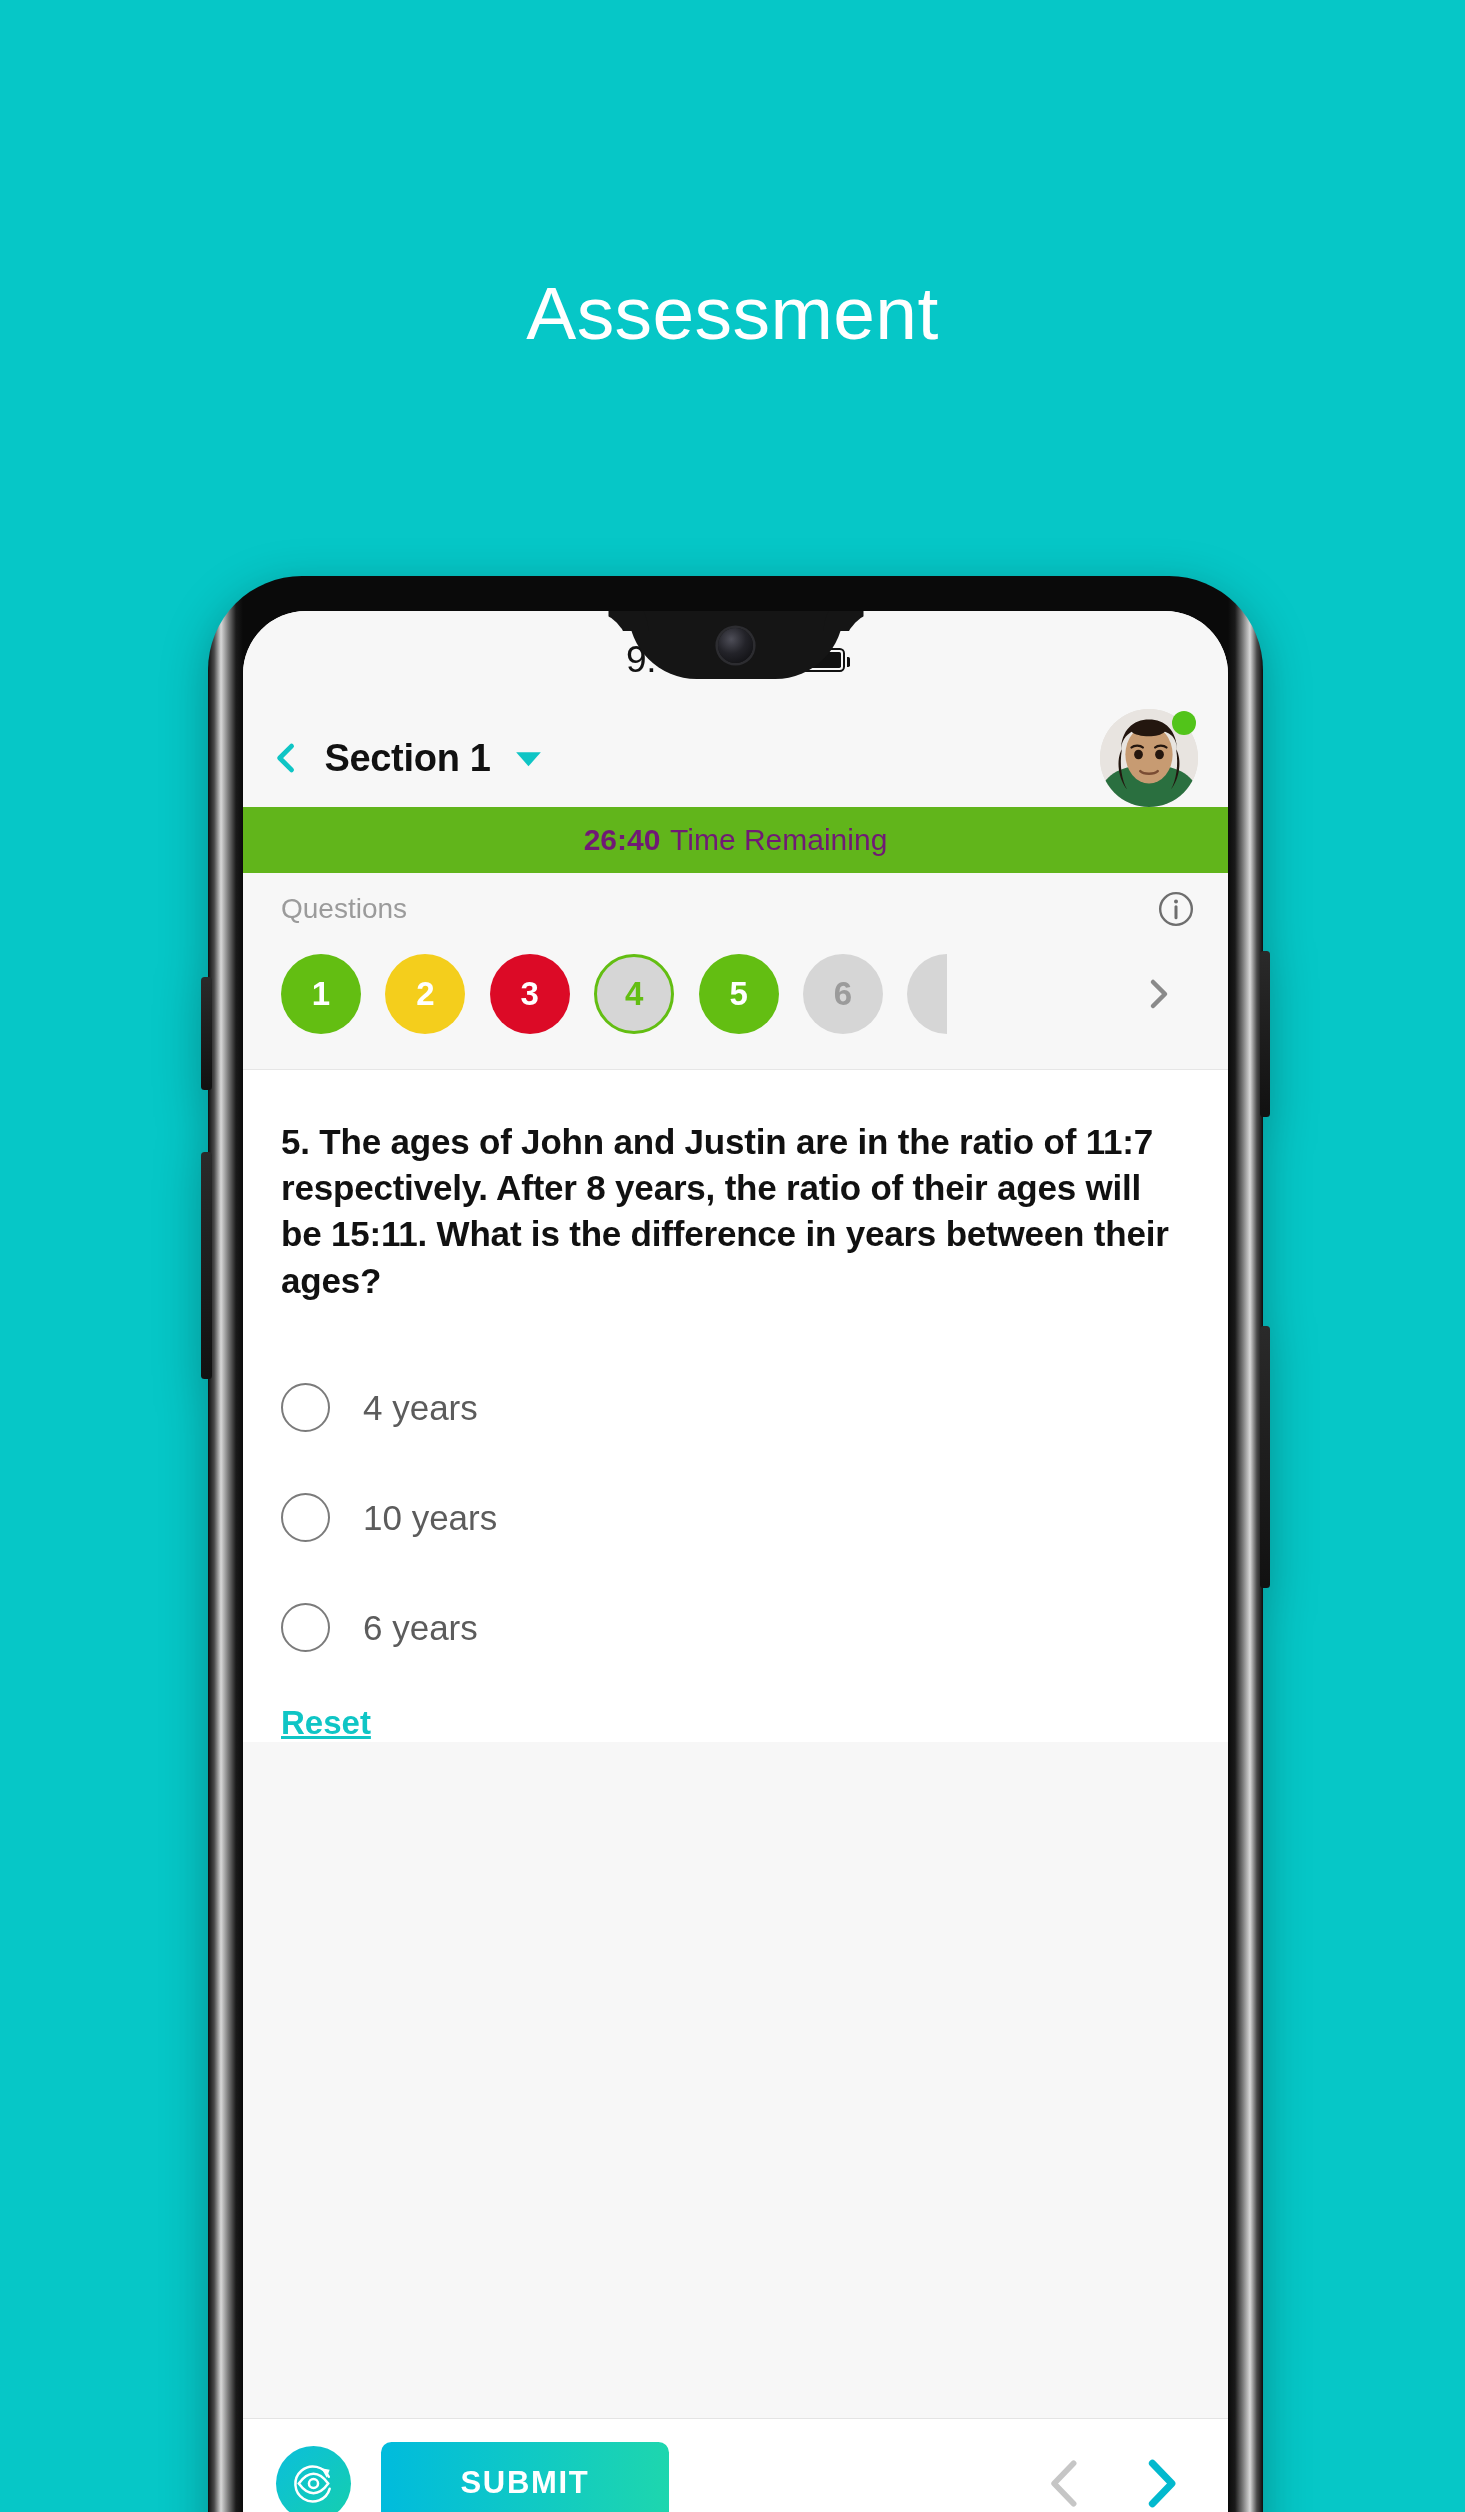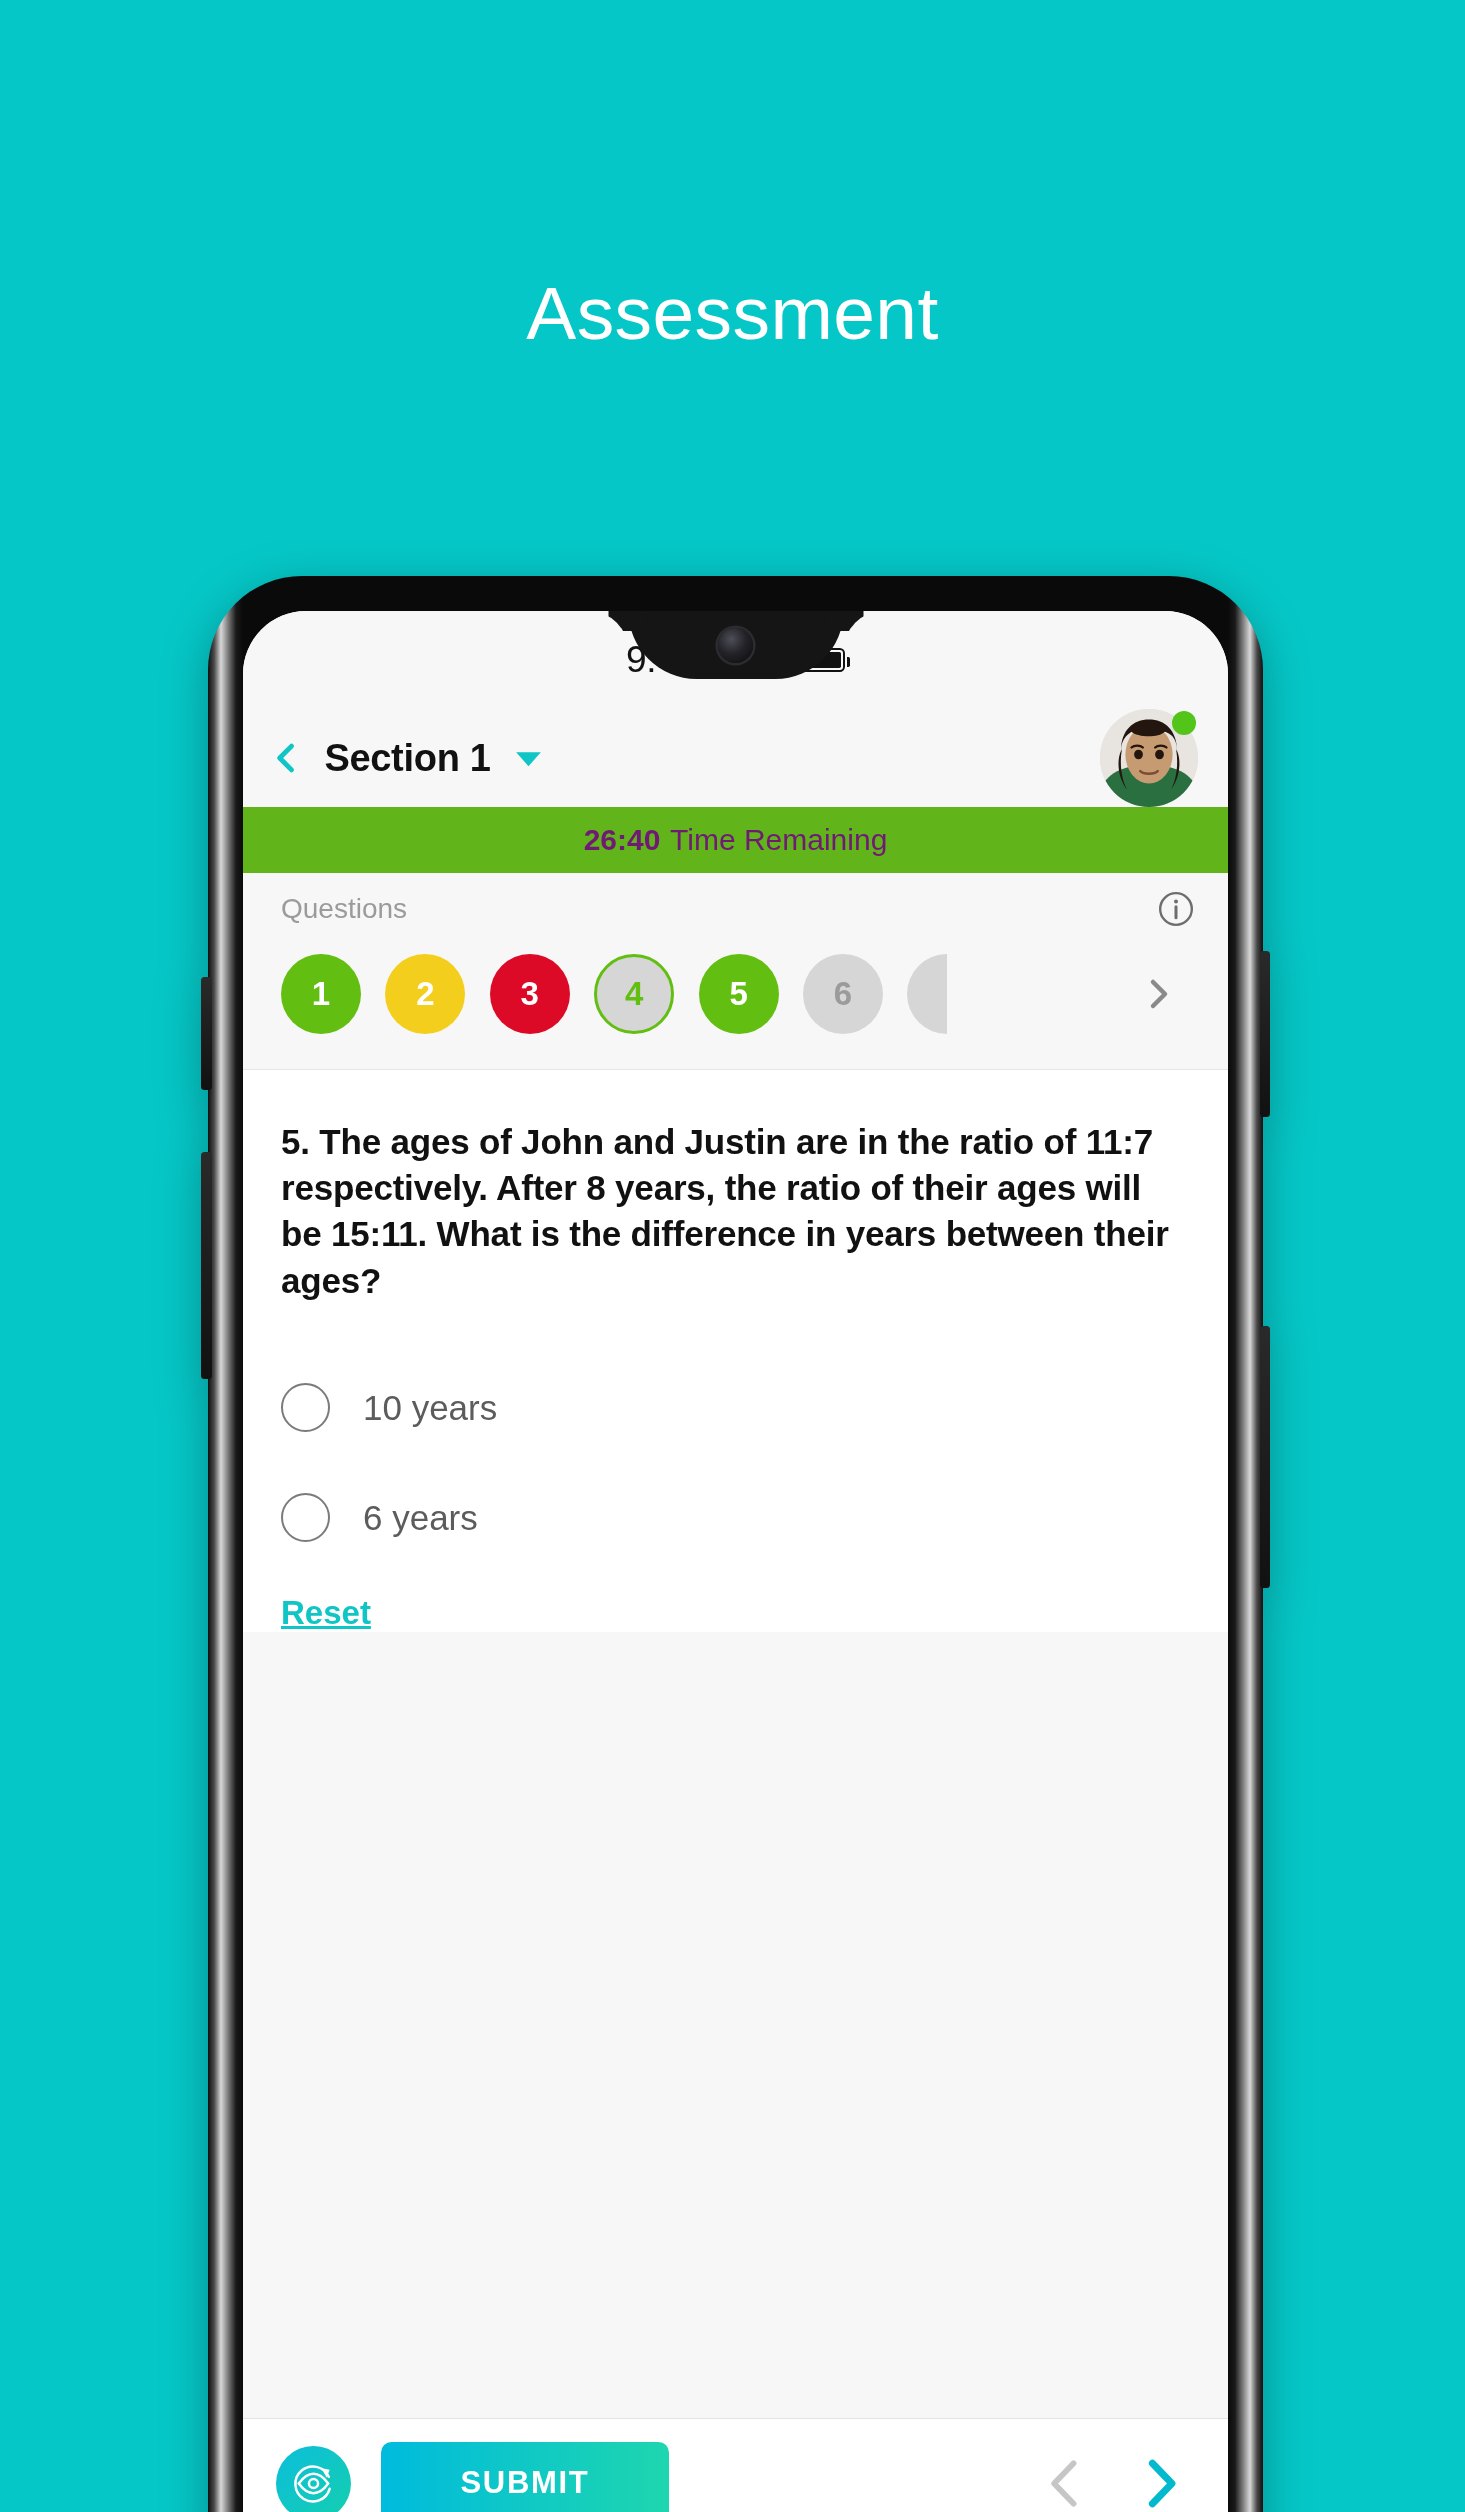--- a/index.html
+++ b/index.html
@@ -403,20 +403,24 @@
       </div>
     </div>
 
     <div class="qbody">
       <div class="qtext">5. The ages of John and Justin are in the ratio of 11:7 respectively.
 After 8 years, the ratio of their ages will be 15:11. What is the difference in years between their ages?</div>
 
       <div class="options">
         <div class="option">
           <div class="radio"></div>
+          <div class="option-label">4 years</div>
+        </div>
+        <div class="option">
+          <div class="radio"></div>
           <div class="option-label">10 years</div>
         </div>
         <div class="option">
           <div class="radio"></div>
           <div class="option-label">6 years</div>
         </div>
       </div>
 
       <div class="reset-link">Reset</div>
     </div>

